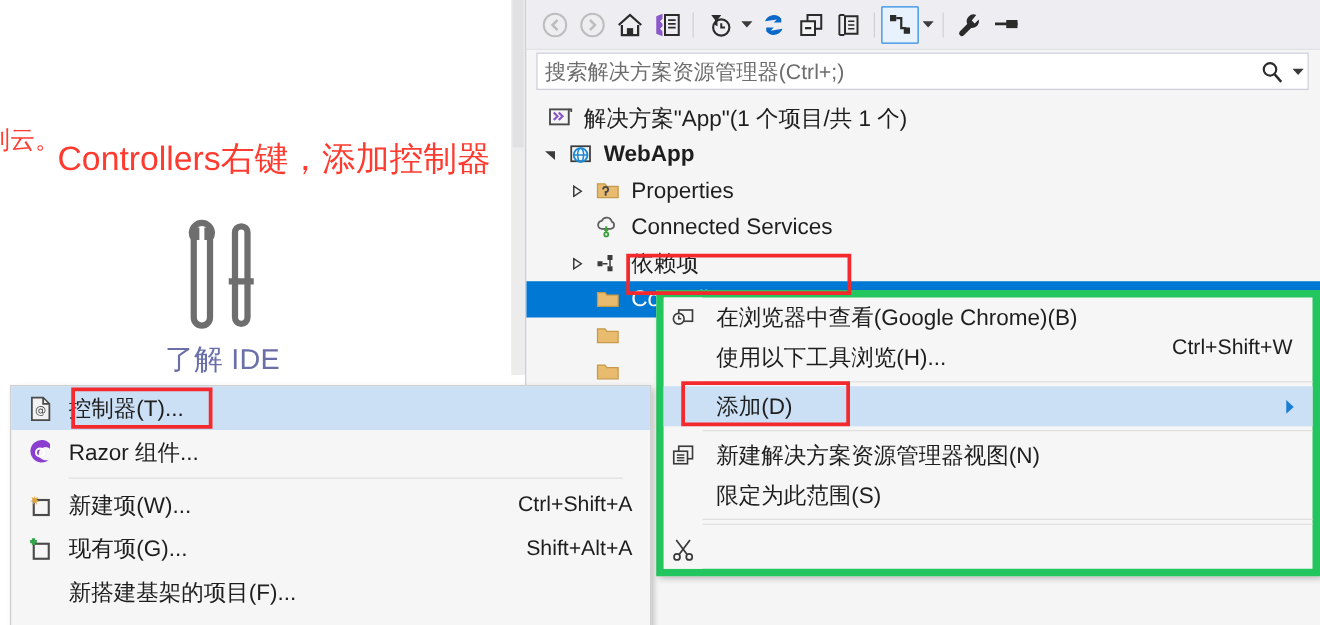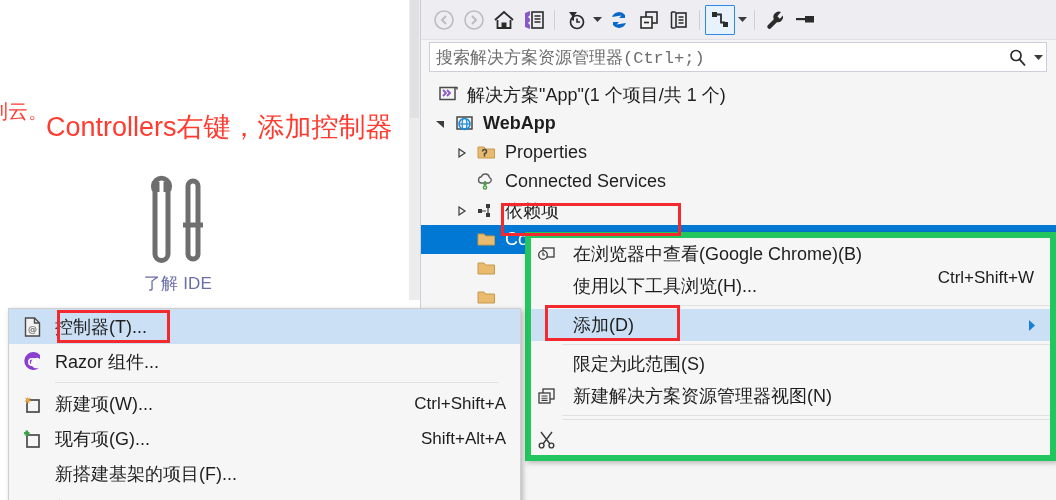--- a/index.html
+++ b/index.html
@@ -18,21 +18,21 @@
     color:#ff3b30;font-size:27px;line-height:34px;white-space:nowrap;
   }
   #clipped-text{
     position:absolute;left:-12px;top:98px;
     color:#ff3b30;font-size:20px;white-space:nowrap;
   }
 
   #ide-card{position:absolute;left:118px;top:170px;width:120px;text-align:center;}
   #ide-icon{width:86px;height:100px;display:block;margin:0 auto;}
   #ide-label{
-    display:block;margin-top:2px;color:#6b6fa8;font-size:17px;
+    display:block;margin-top:2px;color:#6b6fa8;font-size:23px;
     letter-spacing:.2px;
   }
 
   
   #left-gutter{position:absolute;left:409px;top:0;width:11px;height:300px;background:#ececed;}
   #left-gutter-thumb{position:absolute;left:410px;top:0;width:9px;height:118px;background:#e1e1e4;}
 
   
   #solution-explorer{
     position:absolute;left:420px;top:0;width:636px;height:500px;
@@ -50,21 +50,21 @@
   .tb-btn.active{border-color:#2a8ae4;background:#e8f2fc;}
   .tb-caret{width:14px;height:30px;display:flex;align-items:center;justify-content:center;}
   .tb-sep{width:1px;height:20px;background:#cfcfd6;margin:0 5px;}
 
   #se-search{
     position:absolute;left:8px;top:42px;width:618px;height:30px;
     background:#ffffff;border:1px solid #cccedb;box-sizing:border-box;
     display:flex;align-items:center;
   }
   #se-search-text{
-    flex:1;padding-left:6px;color:#6d6d6d;font-size:17px;white-space:nowrap;overflow:hidden;font-family:Liberation Mono, monospace;
+    flex:1;padding-left:6px;color:#6d6d6d;font-size:17px;white-space:nowrap;overflow:hidden;
   }
   #se-search-icon{width:26px;display:flex;align-items:center;justify-content:center;}
   #se-search-caret{width:16px;display:flex;align-items:center;justify-content:center;}
 
   
   #se-tree{position:absolute;left:0;top:80px;width:636px;height:420px;overflow:hidden;}
   .tree-row{
     height:29px;display:flex;align-items:center;font-size:18px;color:#1e1e1e;
     white-space:nowrap;position:relative;
   }
@@ -381,34 +381,34 @@
     <span class="ctx-arrow">
       <svg width="8" height="11" viewBox="0 0 8 11">
           <path d="M1 0 L7 5.5 L1 11 Z" fill="#1a7fd4"></path>
         </svg>
     </span>
   </div>
 
   <div class="ctx-sep"></div>
 
   <div class="ctx-item">
-    <span class="ctx-ico"></span>
-    <span class="ctx-label">限定为此范围(S)</span>
-    <span class="ctx-key"></span>
-  </div>
-
-  <div class="ctx-item">
     <span class="ctx-ico">
       <svg width="19" height="19" viewBox="0 0 19 19">
           <rect x="6" y="2" width="11" height="10" fill="none" stroke="#3b3b3b" stroke-width="1.3"></rect>
           <rect x="2" y="6" width="11" height="10" fill="#f6f6f6" stroke="#3b3b3b" stroke-width="1.3"></rect>
           <path d="M4.5 9 h6 M4.5 11.2 h6 M4.5 13.4 h6" stroke="#3b3b3b" stroke-width="1.1"></path>
         </svg>
     </span>
     <span class="ctx-label">新建解决方案资源管理器视图(N)</span>
+    <span class="ctx-key"></span>
+  </div>
+
+  <div class="ctx-item">
+    <span class="ctx-ico"></span>
+    <span class="ctx-label">限定为此范围(S)</span>
     <span class="ctx-key"></span>
   </div>
 
   <div class="ctx-sep"></div>
 
 
   <div class="ctx-sep"></div>
 
   <div class="ctx-item">
     <span class="ctx-ico">

